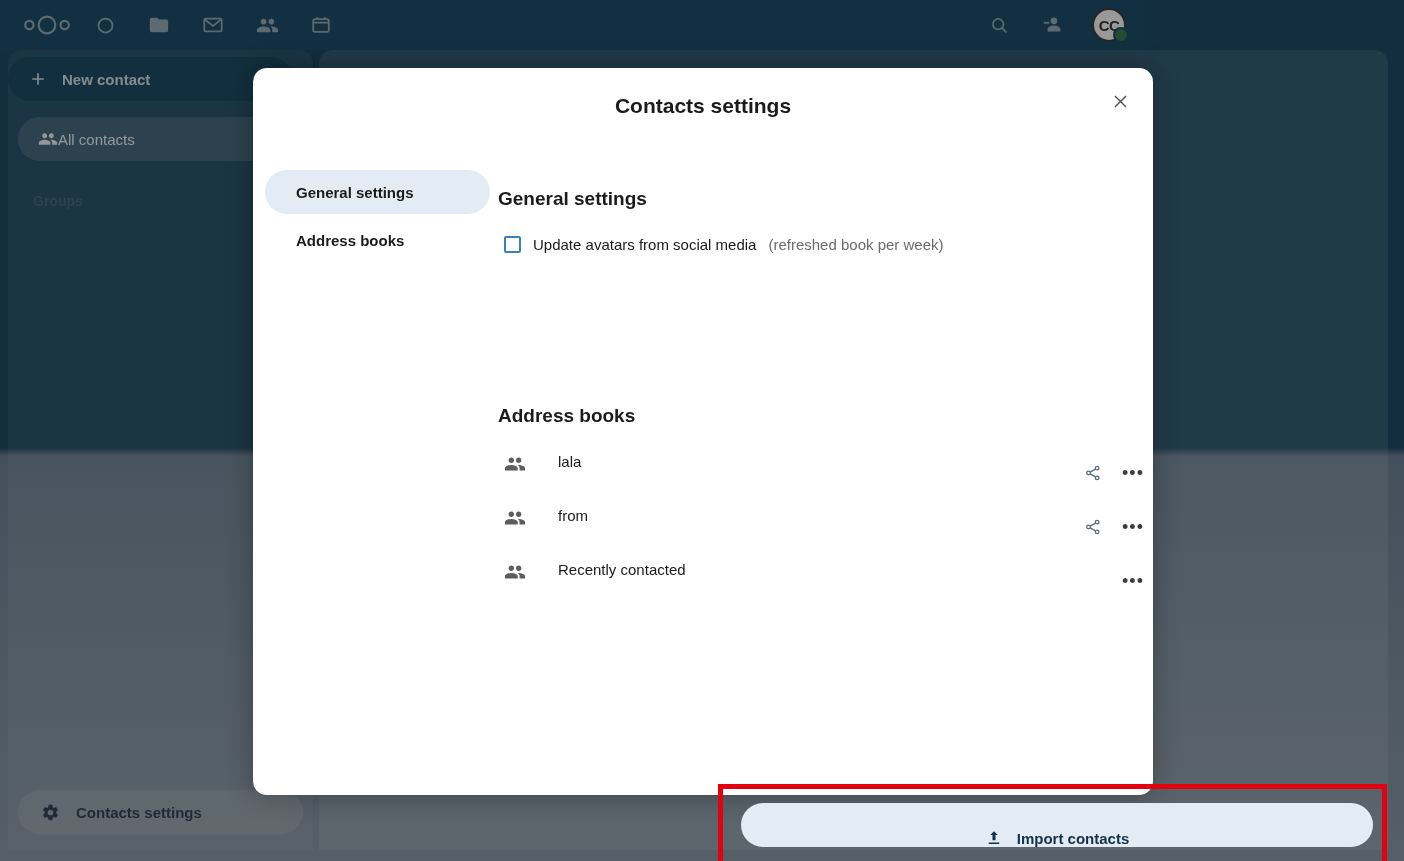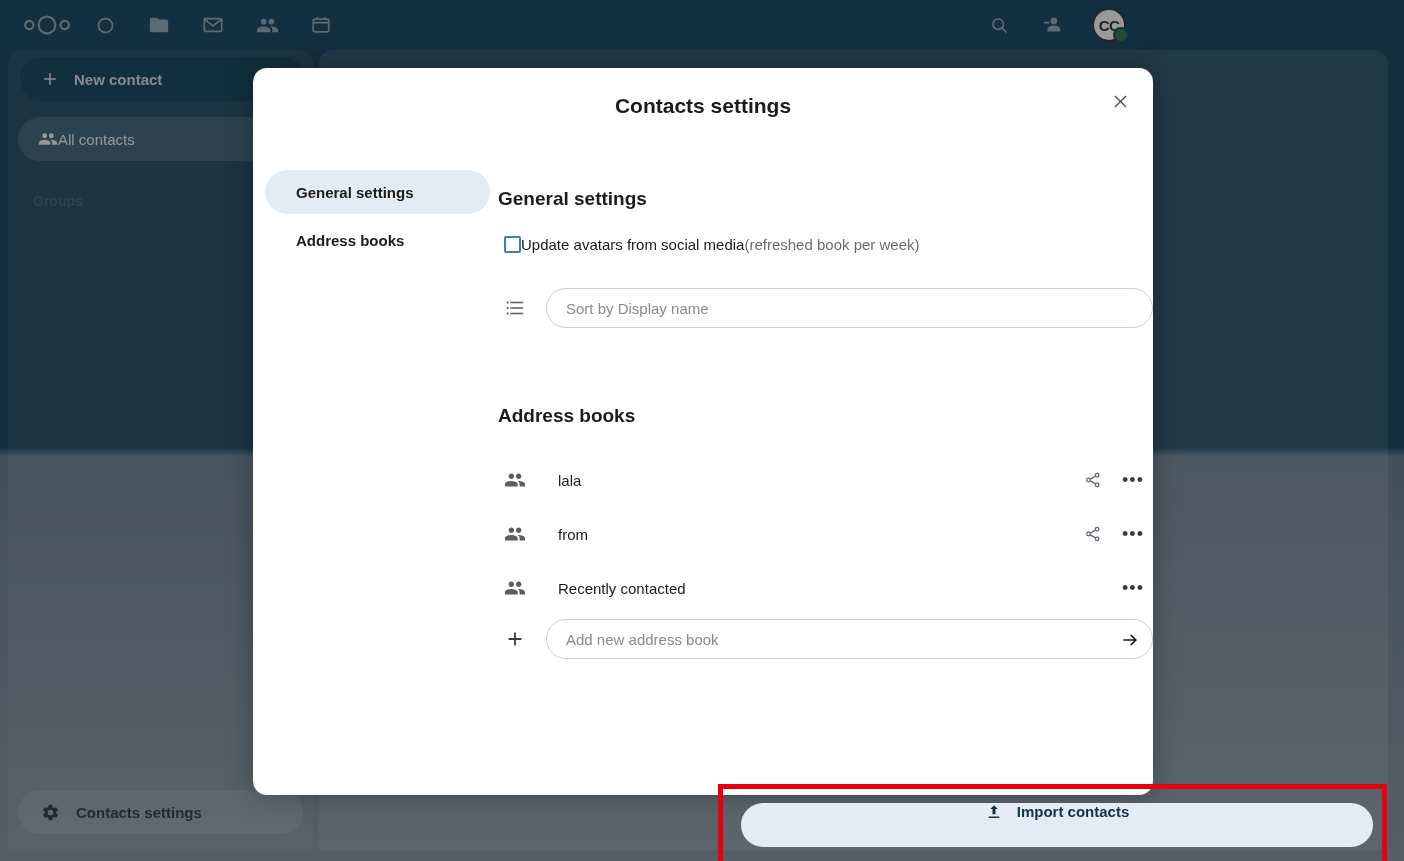--- a/index.html
+++ b/index.html
@@ -58,21 +58,21 @@
   }
 
   
   #sidebar {
     position: absolute; left: 8px; top: 0px;
     width: 305px; height: 800px;
     background: rgba(255,255,255,0.06);
     border-radius: 14px 14px 0 0;
   }
   .nav-newcontact {
-    position: absolute; left: 12px; top: 7px;
+    position: absolute; left: 0; top: 7px;
     width: 285px; height: 44px;
     border-radius: 22px;
     background: #083b56;
     display: flex; align-items: center; gap: 14px;
     padding-left: 20px;
     color: #cfd8de; font-size: 15px; font-weight: bold;
   }
   .nav-item {
     position: absolute; left: 10px; top: 67px;
     width: 285px; height: 44px;
@@ -156,21 +156,21 @@
     width: 655px;
   }
   .section-title {
     font-size: 19px; font-weight: bold; color: #1b1b1b;
     margin-bottom: 26px;
   }
   #sec-general { position: absolute; left: 0; top: 0; width: 655px; }
   #sec-books   { position: absolute; left: 0; top: 217px; width: 655px; }
 
   .checkbox-row {
-    display: flex; align-items: center; 
+    display: flex; align-items: center; gap: 12px;
     margin-left: 6px;
   }
   .cbox {
     width: 17px; height: 17px;
     border: 2px solid #3a7fb5; border-radius: 2px;
     background: #fff; flex: none; cursor: pointer;
   }
   .cbox-label { font-size: 15px; color: #1b1b1b; }
   .cbox-hint { font-size: 15px; color: #6b6b6b; }
 
@@ -182,21 +182,21 @@
   .sort-select {
     flex: 1; height: 40px;
     border: 1px solid #d0d0d0; border-radius: 20px;
     background: #fff;
     display: flex; align-items: center; padding-left: 19px;
     font-size: 15px; color: #8a8a8a;
     cursor: pointer;
   }
 
   .book-row {
-    display: flex; align-items: center;
+    display: flex; align-items: flex-start;
     height: 54px;
     padding-left: 6px;
   }
   .book-icon { width: 22px; height: 22px; color: #5d5d5d; flex: none; }
   .book-name { margin-left: 32px; font-size: 15px; color: #1b1b1b; flex: 1; }
   .book-act {
     width: 40px; height: 40px; border-radius: 20px;
     display: flex; align-items: center; justify-content: center;
     color: #5c6b7a; cursor: pointer; flex: none;
   }
@@ -230,21 +230,21 @@
     z-index: 3;
     pointer-events: none;
   }
 
   #import-btn {
     position: absolute; left: 243px; top: 615px;
     width: 632px; height: 44px;
     border-radius: 22px;
     background: #e3ecf4;
     border: none;
-    display: flex; align-items: flex-start; justify-content: center; gap: 14px;
+    display: flex; align-items: flex-end; justify-content: center; gap: 14px;
     font-size: 15px; font-weight: bold; color: #13314a;
     font-family: "Liberation Sans", sans-serif;
     cursor: pointer;
   }
   #import-btn .up-icon { width: 18px; height: 18px; flex: none; }
 </style>
 </head>
 <body>
 
 <div id="app">
@@ -371,30 +371,20 @@
 
       <div id="sec-general">
         <div class="section-title">General settings</div>
 
         <div class="checkbox-row">
           <span class="cbox"></span>
           <span class="cbox-label">Update avatars from social media</span>
           <span class="cbox-hint">(refreshed book per week)</span>
         </div>
 
-        <div class="sort-row">
-          <span class="sort-icon">
-            <svg viewBox="0 0 24 24" width="22" height="22" fill="currentColor">
-                <path d="M3 5h2v2H3V5zm4 .2h14v1.6H7V5.2zM3 11h2v2H3v-2zm4 .2h14v1.6H7v-1.6zM3 17h2v2H3v-2zm4 .2h14v1.6H7v-1.6z"></path>
-              </svg>
-          </span>
-          <div class="sort-select">
-            <span>Sort by Display name</span>
-          </div>
-        </div>
       </div>
 
       <div id="sec-books">
         <div class="section-title">Address books</div>
 
         <div class="book-row">
           <span class="book-icon">
             <svg viewBox="0 0 24 24" width="22" height="22" fill="currentColor">
                 <path d="M16 11c1.66 0 3-1.34 3-3s-1.34-3-3-3-3 1.34-3 3 1.34 3 3 3zm-8 0c1.66 0 3-1.34 3-3s-1.34-3-3-3-3 1.34-3 3 1.34 3 3 3zm0 2c-2.33 0-7 1.17-7 3.5V19h14v-2.5c0-2.33-4.67-3.5-7-3.5zm8 0c-.29 0-.62.02-.97.05 1.16.84 1.97 1.97 1.97 3.45V19h6v-2.5c0-2.33-4.67-3.5-7-3.5z"></path>
               </svg>
@@ -432,35 +422,20 @@
         <div class="book-row">
           <span class="book-icon">
             <svg viewBox="0 0 24 24" width="22" height="22" fill="currentColor">
                 <path d="M16 11c1.66 0 3-1.34 3-3s-1.34-3-3-3-3 1.34-3 3 1.34 3 3 3zm-8 0c1.66 0 3-1.34 3-3s-1.34-3-3-3-3 1.34-3 3 1.34 3 3 3zm0 2c-2.33 0-7 1.17-7 3.5V19h14v-2.5c0-2.33-4.67-3.5-7-3.5zm8 0c-.29 0-.62.02-.97.05 1.16.84 1.97 1.97 1.97 3.45V19h6v-2.5c0-2.33-4.67-3.5-7-3.5z"></path>
               </svg>
           </span>
           <span class="book-name">Recently contacted</span>
           <span class="book-act menu">•••</span>
         </div>
 
-        <div class="add-row">
-          <span class="add-plus">
-            <svg viewBox="0 0 24 24" width="22" height="22" fill="currentColor">
-                <path d="M19 13h-6v6h-2v-6H5v-2h6V5h2v6h6v2z"></path>
-              </svg>
-          </span>
-          <div class="add-field">
-            <span>Add new address book</span>
-            <span class="add-submit">
-              <svg viewBox="0 0 24 24" width="20" height="20" fill="none" stroke="currentColor" stroke-width="2">
-                  <path d="M4 12h15M13 6l6 6-6 6"></path>
-                </svg>
-            </span>
-          </div>
-        </div>
       </div>
 
       <div id="highlight-box"></div>
 
       <button id="import-btn">
         <span class="up-icon">
           <svg viewBox="0 0 24 24" width="18" height="18" fill="currentColor">
               <path d="M12 3l5 5h-3v7h-4V8H7l5-5zM5 18h14v2H5v-2z"></path>
             </svg>
         </span>

